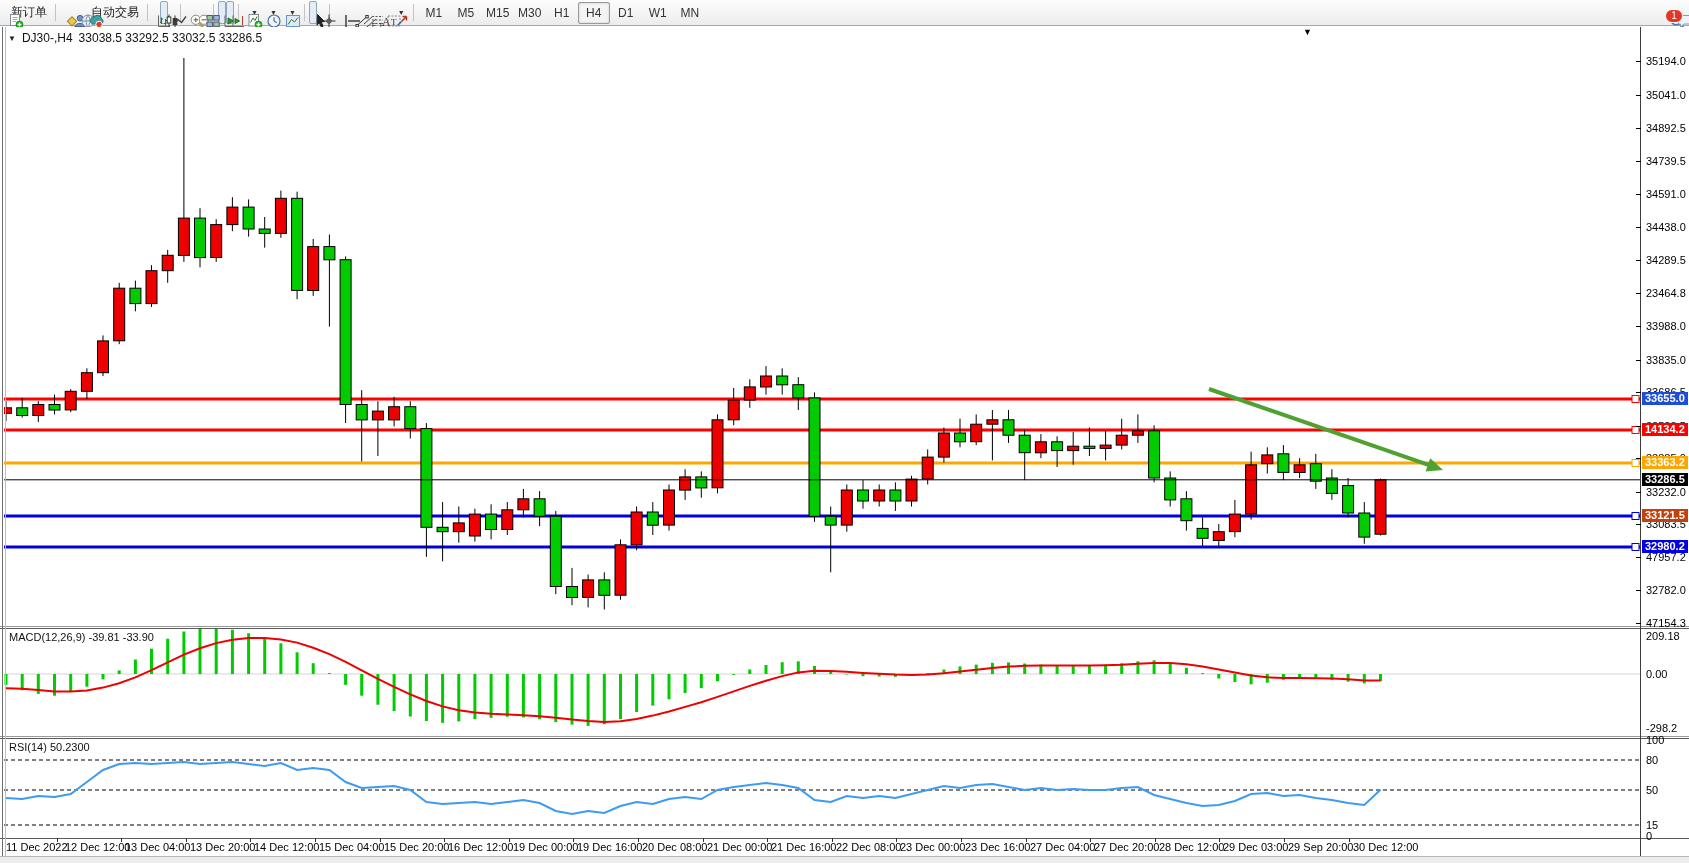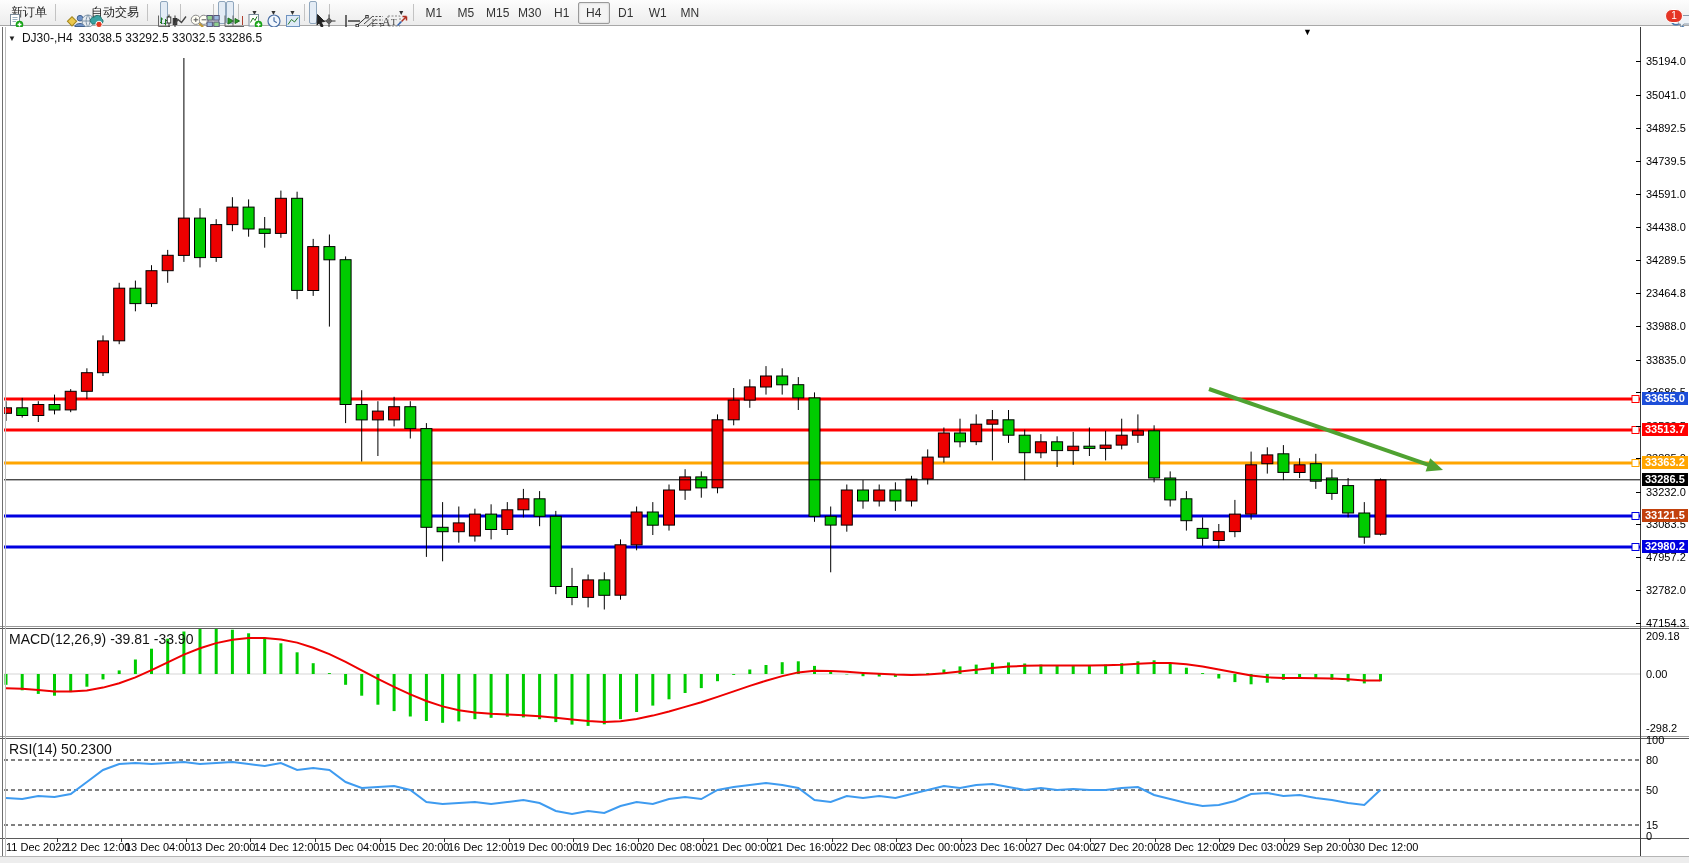--- a/index.html
+++ b/index.html
@@ -30,21 +30,21 @@
   .hsep{position:absolute;left:0;width:1689px;height:1px;background:#5a5a5a;}
   .hsep.light{background:#9a9a9a;}
   #price-axis-line{position:absolute;left:1640px;top:0;width:1px;height:829px;background:#3c3c3c;}
   .axlabel{position:absolute;left:1646px;font-size:11px;color:#000;white-space:nowrap;}
   .axtick{position:absolute;left:1636px;width:5px;height:1px;background:#000;}
   .badge{position:absolute;left:1642px;height:13px;line-height:13px;padding:0 3px;color:#fff;
          font-size:11px;font-weight:bold;white-space:nowrap;}
   .handle{fill:#fff;}
   #chart-title{position:absolute;left:8px;top:4px;font-size:12px;color:#111;display:flex;gap:6px;align-items:center;}
   #chart-title .tri{font-size:8px;color:#222;}
-  .panel-label{position:absolute;left:9px;font-size:14px;color:#111;}
+  .panel-label{position:absolute;left:9px;font-size:11px;color:#111;}
   .tlabel{position:absolute;top:814px;font-size:11px;color:#000;white-space:nowrap;}
   .ttick{position:absolute;top:811px;width:1px;height:4px;background:#333;}
   #shift-marker{position:absolute;left:1303px;top:0px;font-size:9px;color:#000;}
   #bottom-strip{position:absolute;left:0;top:856px;width:1689px;height:7px;background:#ededed;border-top:1px solid #b5b5b5;}
   svg{position:absolute;}
 </style>
 </head>
 <body>
 
 <div id="app">
@@ -657,21 +657,21 @@
         <div class="axlabel" style="top:590px">47154.3</div>
         <div class="axlabel" style="top:603px">209.18</div>
         <div class="axlabel" style="top:641px">0.00</div>
         <div class="axlabel" style="top:695px">-298.2</div>
         <div class="axlabel" style="top:707px">100</div>
         <div class="axlabel" style="top:727px">80</div>
         <div class="axlabel" style="top:757px">50</div>
         <div class="axlabel" style="top:792px">15</div>
         <div class="axlabel" style="top:803px">0</div>
         <div class="badge" style="top:365px;background:#1d4ed8">33655.0</div>
-        <div class="badge" style="top:396px;background:#FF0000">33513.7</div>
+        <div class="badge" style="top:396px;background:#FF0000">14134.2</div>
         <div class="badge" style="top:429px;background:#FFA500">33363.2</div>
         <div class="badge" style="top:482px;background:#c2410c">33121.5</div>
         <div class="badge" style="top:513px;background:#0000E0">32980.2</div>
         <div class="badge" style="top:446px;background:#000">33286.5</div>
       </div>
     <div id="time-axis">
         <div class="tlabel" style="left:6px">11 Dec 2022</div>
         <div class="ttick" style="left:57px"></div>
         <div class="tlabel" style="left:65px">12 Dec 12:00</div>
         <div class="ttick" style="left:121px"></div>

